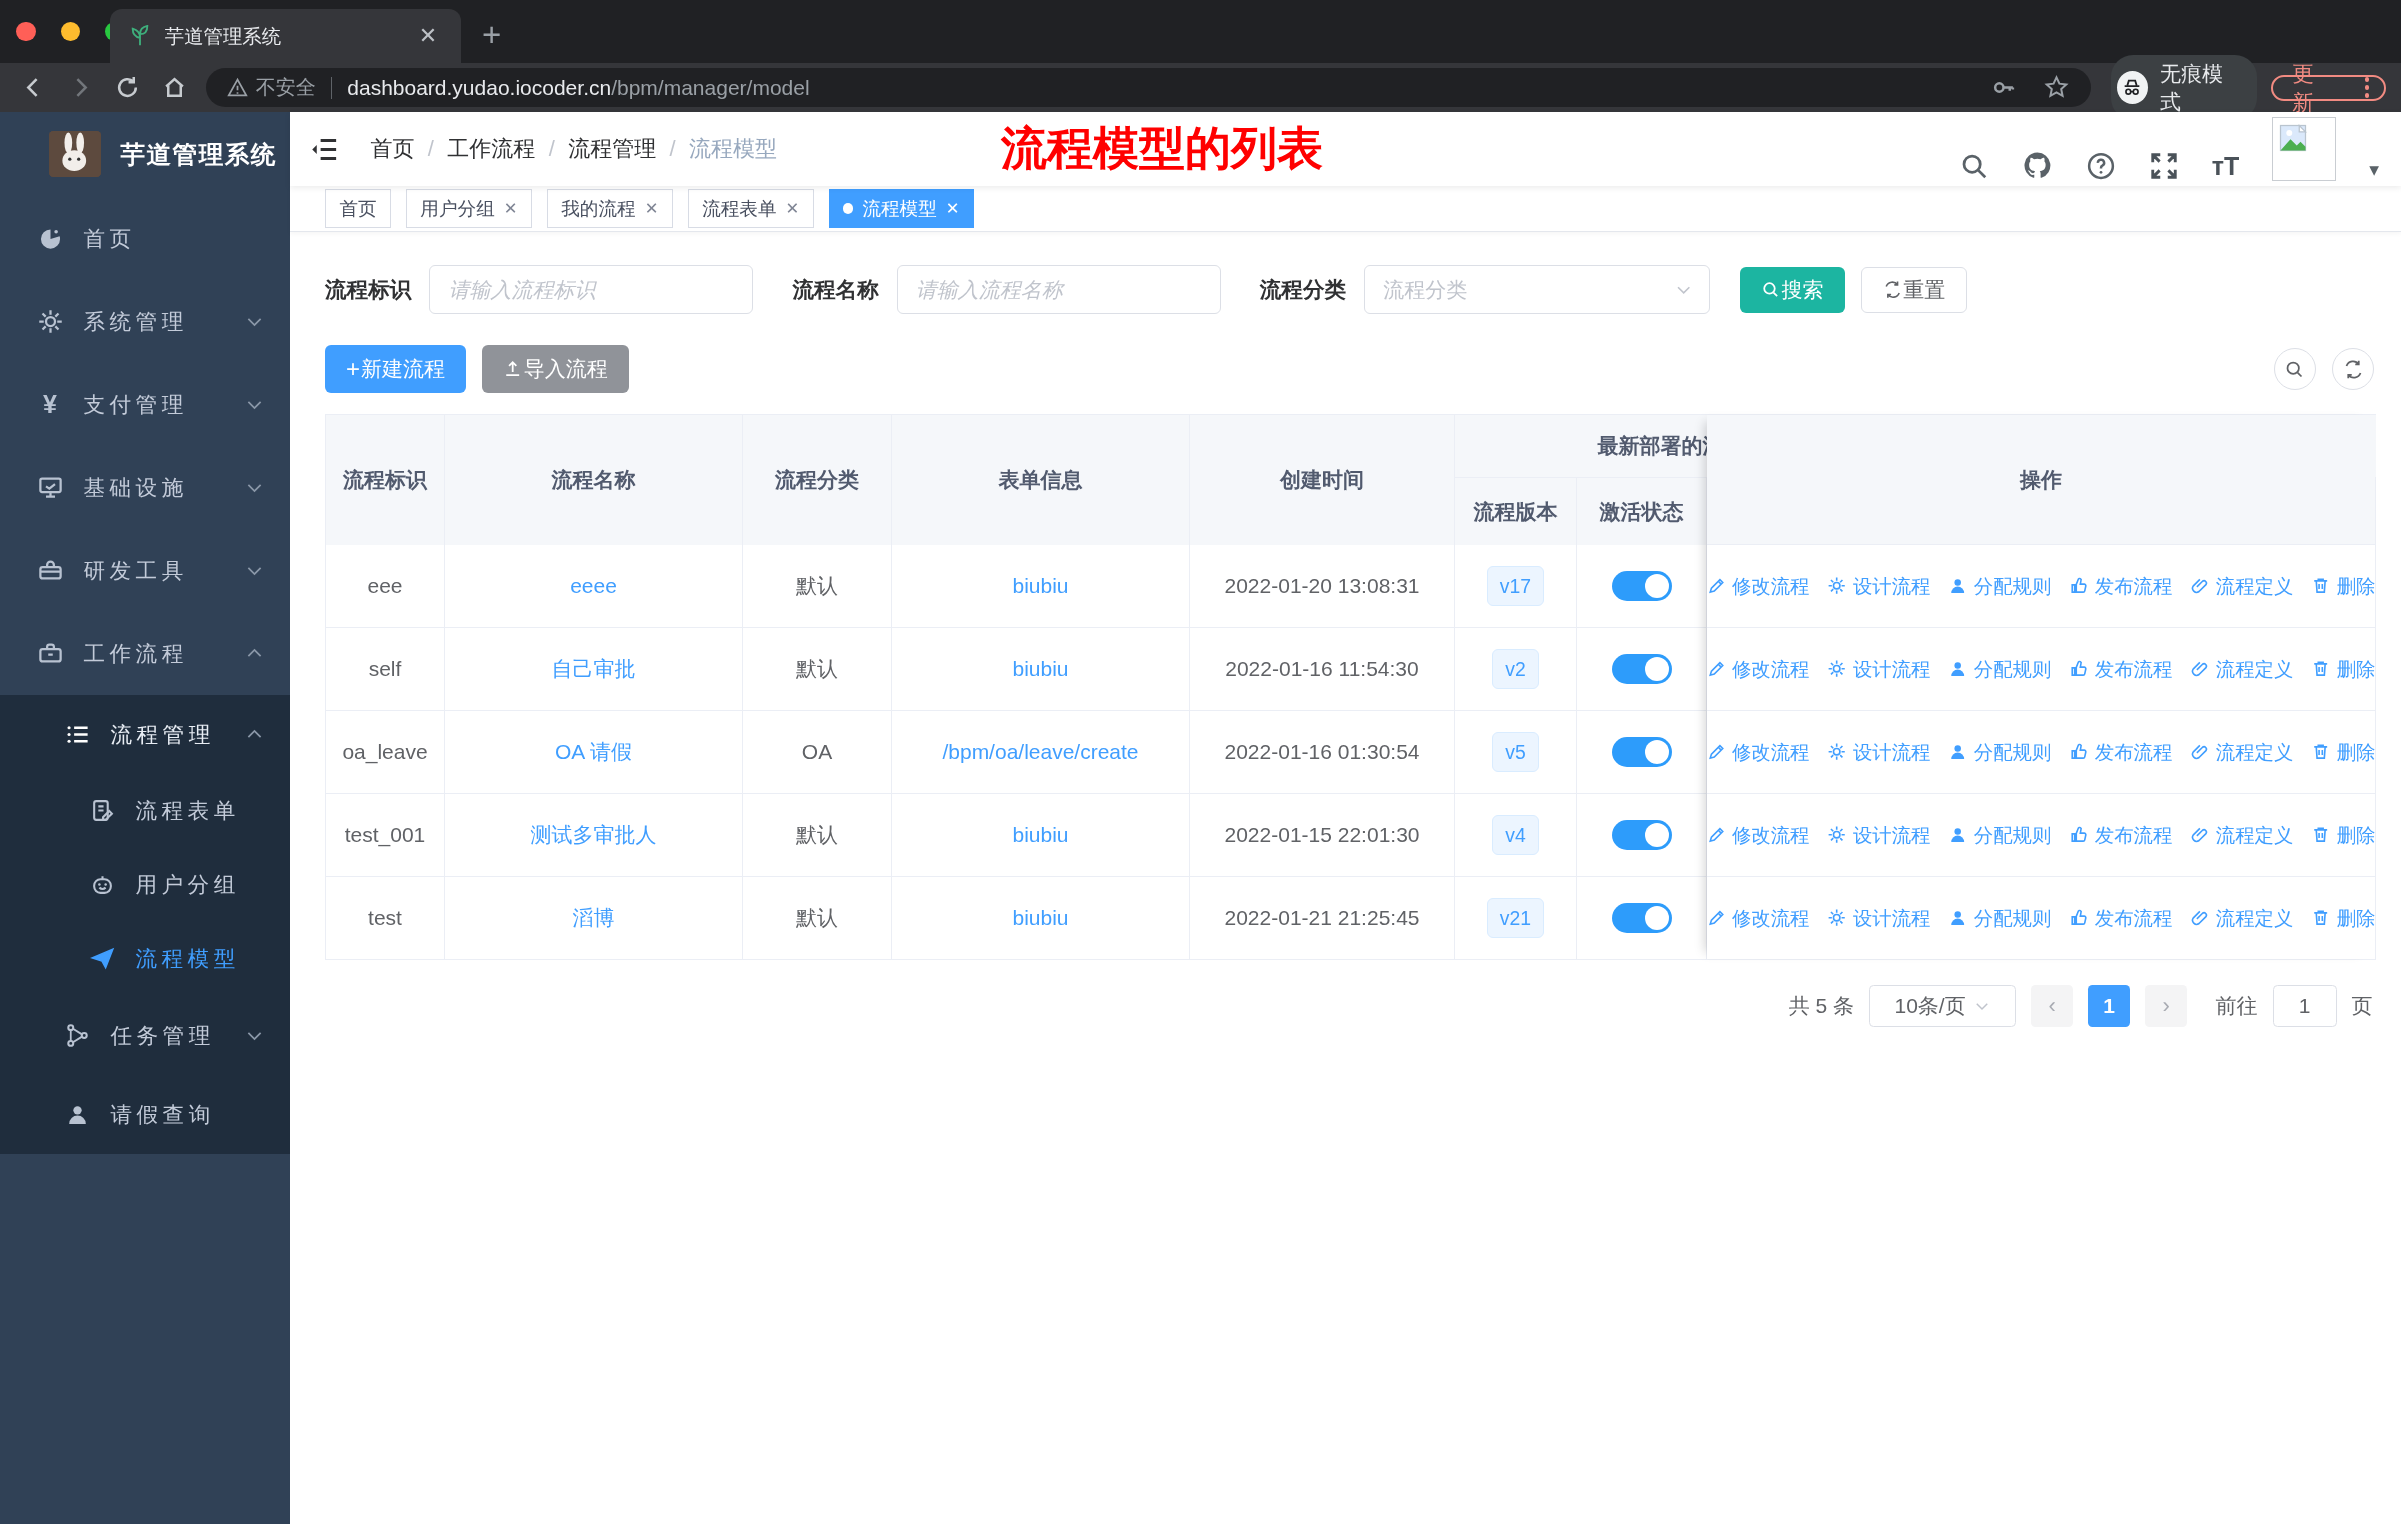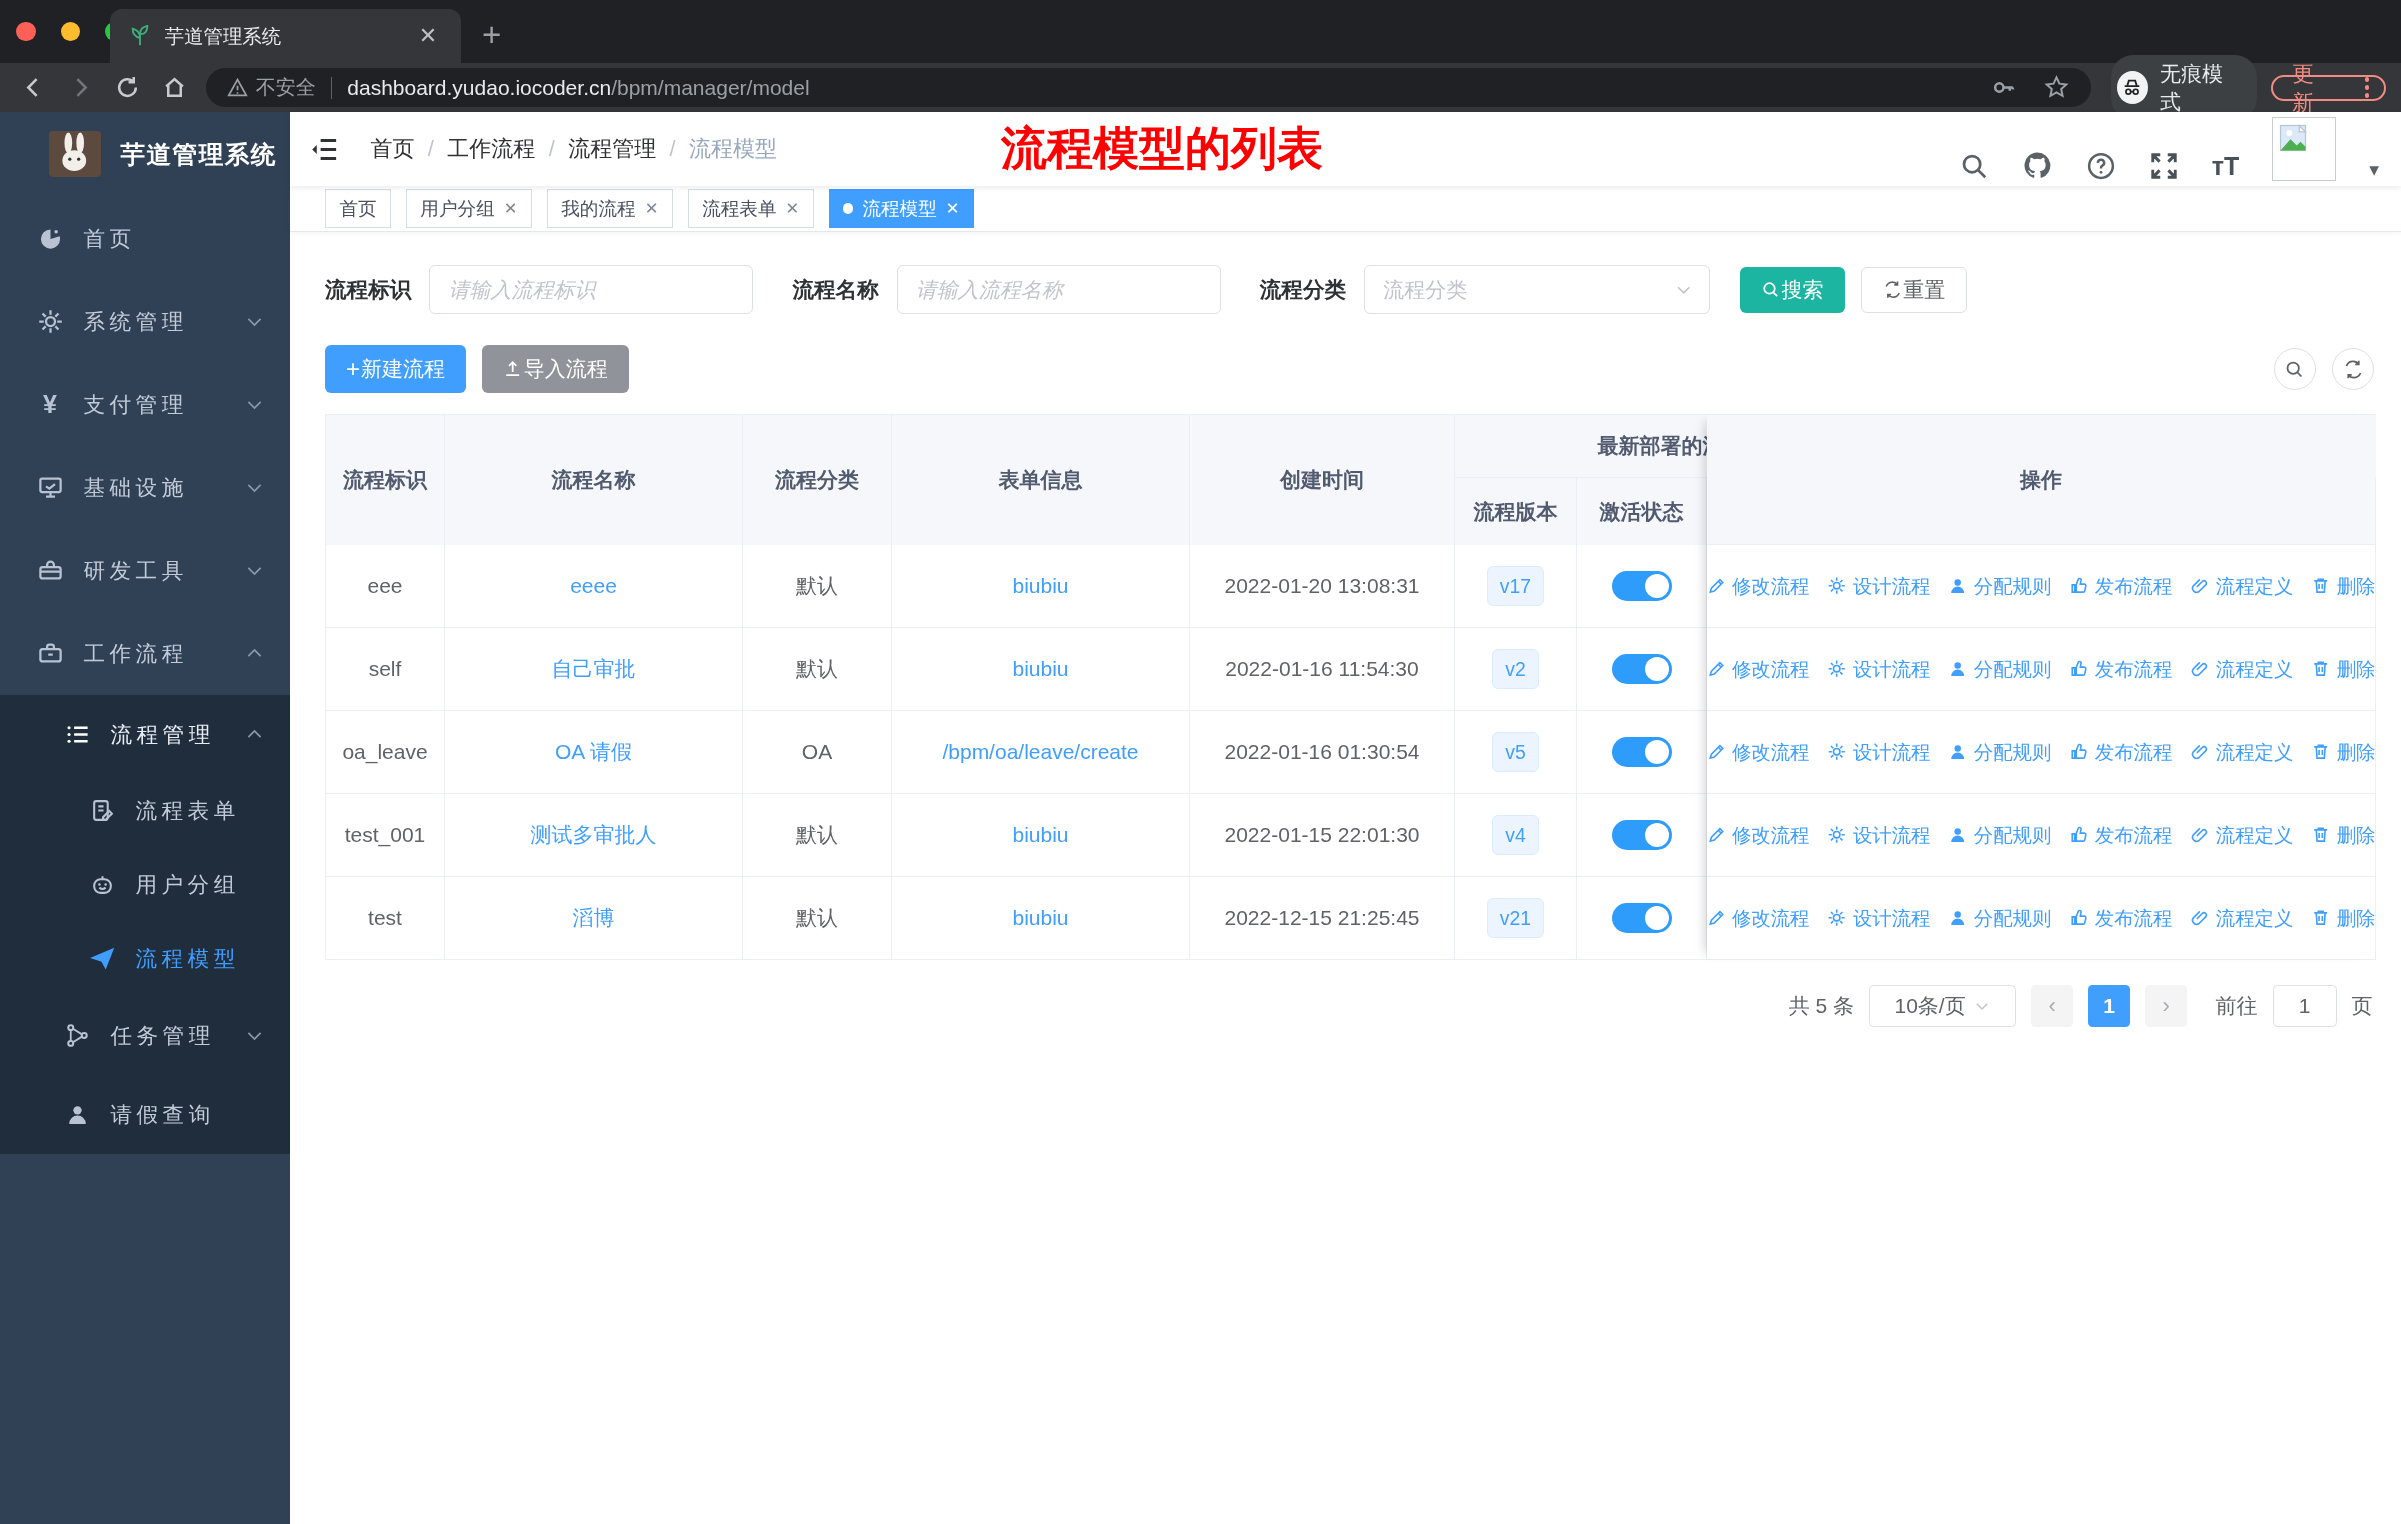--- a/index.html
+++ b/index.html
@@ -669,21 +669,21 @@
 
   <div class="trow">
     <div class="tcell c-id">test</div>
     <div class="tcell c-name">
                 <a class="blue" href="#">滔博</a>
               </div>
     <div class="tcell c-cat">默认</div>
     <div class="tcell c-form">
                 <a class="blue" href="#">biubiu</a>
               </div>
-    <div class="tcell c-created">2022-12-15 21:25:45</div>
+    <div class="tcell c-created">2022-01-21 21:25:45</div>
     <div class="tcell c-ver">
                 <span class="vbadge">v21</span>
               </div>
     <div class="tcell c-act">
                 <span class="switch">
                   <span class="knob"></span>
                 </span>
               </div>
     <div class="tcell c-fill"></div>
   </div>

